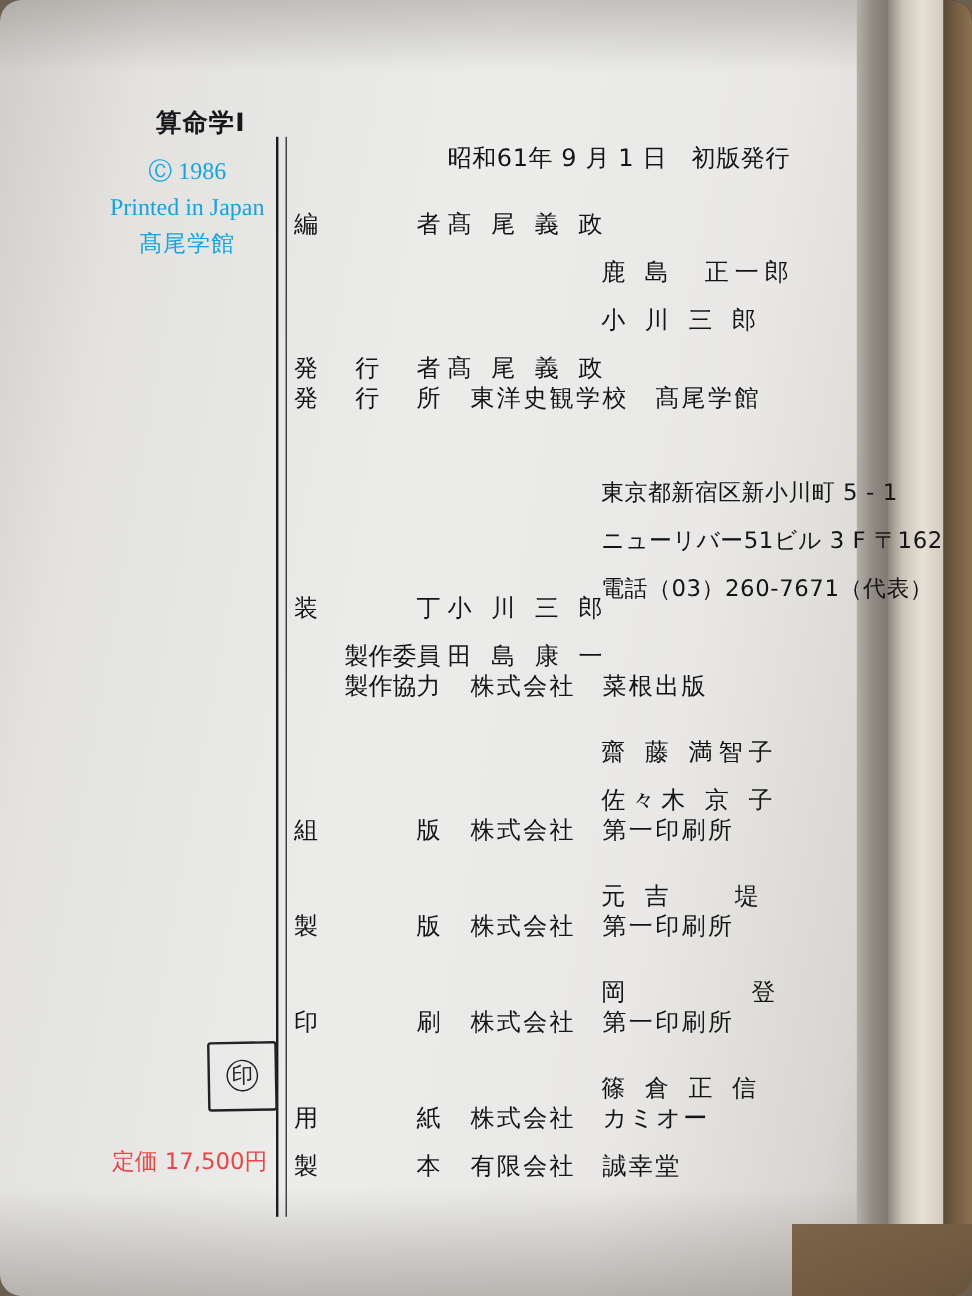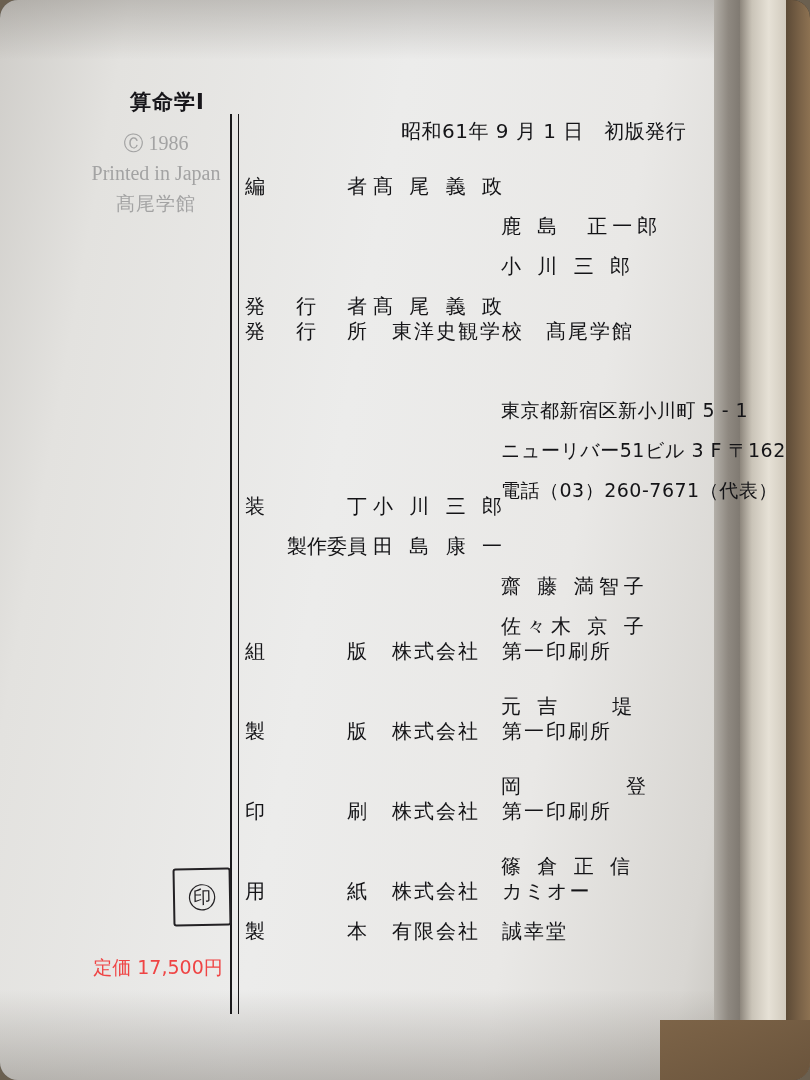--- a/index.html
+++ b/index.html
@@ -90,21 +90,21 @@
     border-right: 1px solid #1b1a1c;
   }
 
   
   .left-col {
     position: absolute;
     left: -8px;
     top: 48px;
     width: 138px;
     text-align: center;
-    color: #a3a3a3;
+    color: #0ea5e9;
   }
   .left-col .ln {
     font-size: 20px;
     line-height: 1.52;
     white-space: nowrap;
   }
   .left-col .ln.jp {
     font-family: "DejaVu Sans", "Liberation Sans", sans-serif;
     font-size: 19px;
     letter-spacing: 1px;
@@ -179,21 +179,20 @@
     letter-spacing: 2px;
     margin-left: 19px;
   }
   .value.small {
     font-size: 19px;
     letter-spacing: 0.5px;
     margin-top: 40px;
   }
   .row.first .value {
     letter-spacing: 0.5px;
-    margin-left: 28px;
   }
   .indent {
     padding-left: 128px;
   }
 </style>
 </head>
 <body>
 
 <div id="page">
   <div class="paper"></div>
@@ -257,20 +256,24 @@
       </div>
       <div class="row">
         <div class="label">装　　丁</div>
         <div class="value spaced">小 川 三 郎</div>
       </div>
       <div class="row">
         <div class="label tight">製作委員</div>
         <div class="value spaced">田 島 康 一</div>
       </div>
       <div class="row">
+        <div class="label tight">製作協力</div>
+        <div class="value wide">株式会社　菜根出版</div>
+      </div>
+      <div class="row">
         <div class="label"></div>
         <div class="value spaced indent">齋 藤 満智子</div>
       </div>
       <div class="row">
         <div class="label"></div>
         <div class="value spaced indent">佐々木 京 子</div>
       </div>
       <div class="row">
         <div class="label">組　　版</div>
         <div class="value wide">株式会社　第一印刷所</div>

